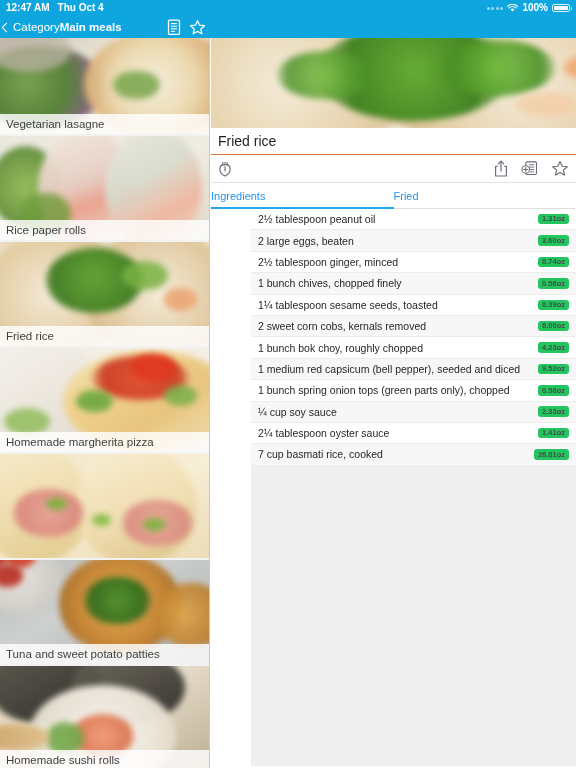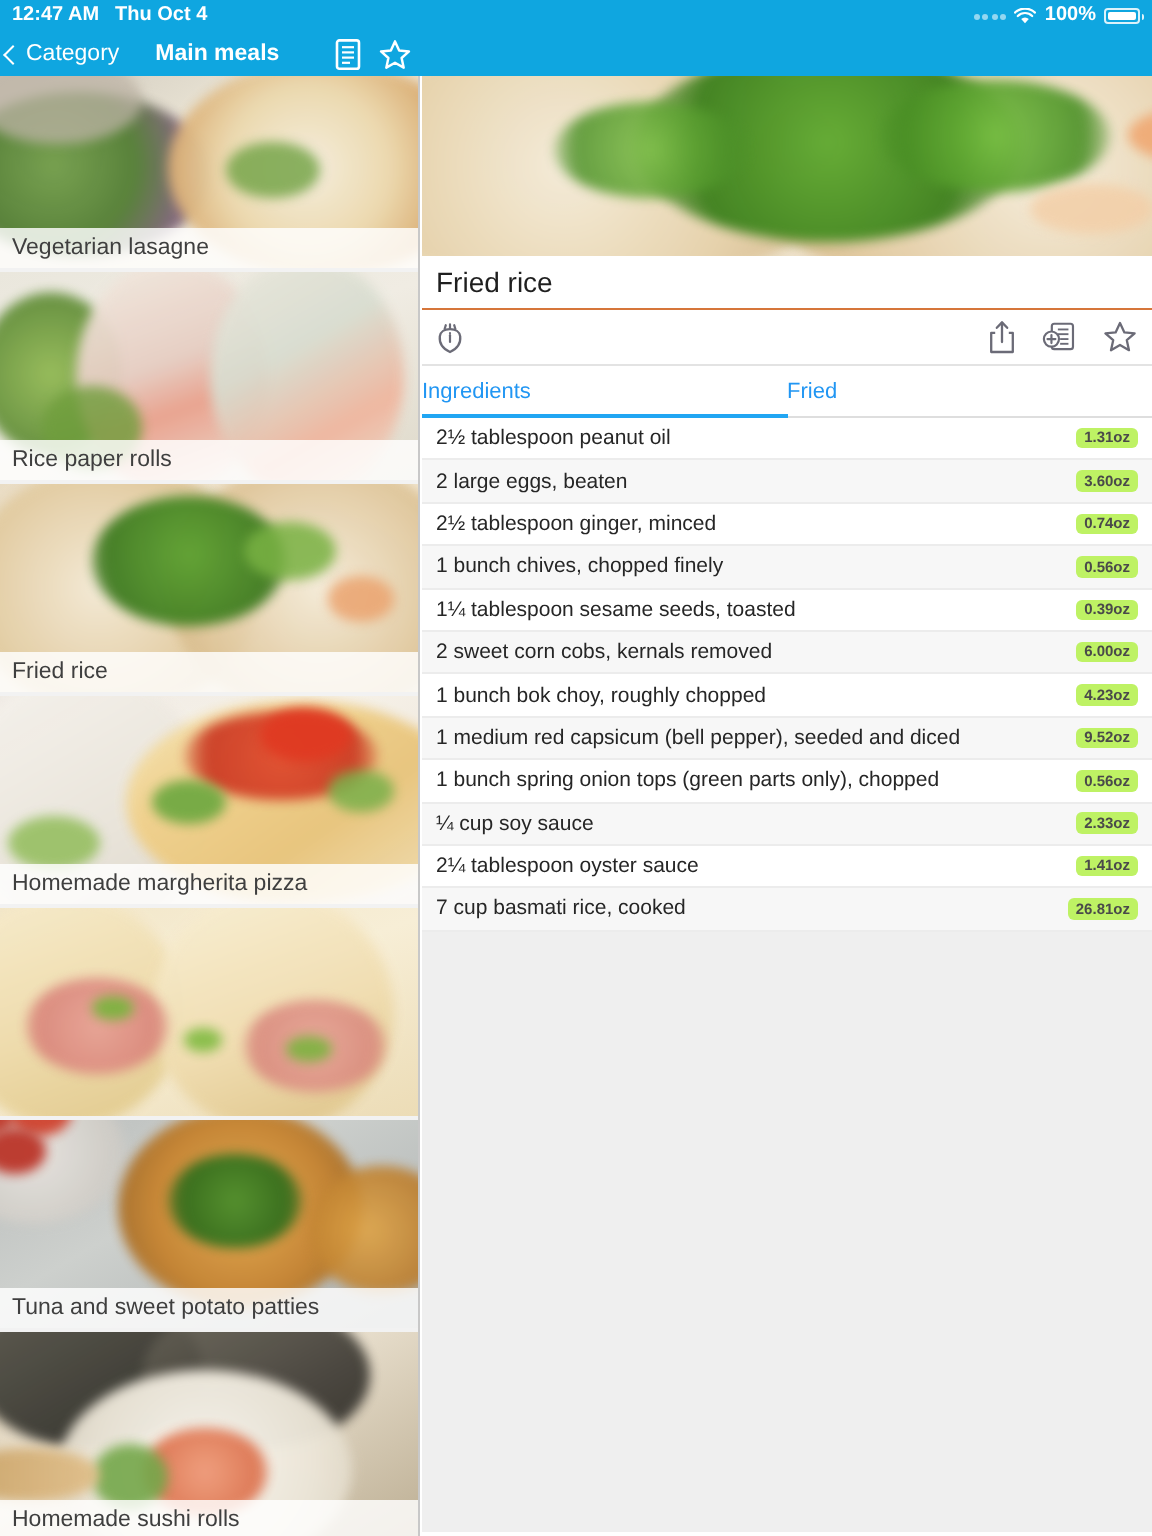--- a/index.html
+++ b/index.html
@@ -120,21 +120,20 @@
     width: 6px; height: 6px;
     border-left: 1.7px solid #fff;
     border-bottom: 1.7px solid #fff;
     transform: rotate(45deg);
     margin-right: 1px;
   }
   .nav-title {
     font-size: 11.5px;
     font-weight: bold;
     color: #fff;
-    margin-left: 18px;
   }
   .nav-actions {
     position: absolute;
     right: 4px;
     display: flex;
     align-items: center;
     gap: 7px;
   }
   .nav-ic { display: block; }
 
@@ -279,20 +278,21 @@
     content: "";
     position: absolute;
     left: 0; right: 0; bottom: -1px;
     height: 2px;
     background: #21a6f3;
   }
 
   .ing-list {
     position: relative;
     background: #fff;
+    margin-left: 40px;
   }
   .ing-row {
     display: flex;
     align-items: center;
     height: 21.4px;
     padding: 0 7px;
     box-sizing: border-box;
     border-bottom: 1px solid #ececec;
   }
   .ing-row.odd { background: #ffffff; }
@@ -301,21 +301,21 @@
     flex: 1;
     font-size: 10.5px;
     color: #262626;
     white-space: nowrap;
     overflow: hidden;
   }
   .ing-weight {
     font-size: 7.5px;
     font-weight: bold;
     color: #4a4a4a;
-    background: #bef264;
+    background: #22c55e;
     border-radius: 3px;
     padding: 1.5px 4px;
     line-height: 1;
   }
   .ing-tail {
     background: #efefef;
     height: 300px;
   }
 </style>
 </head>

